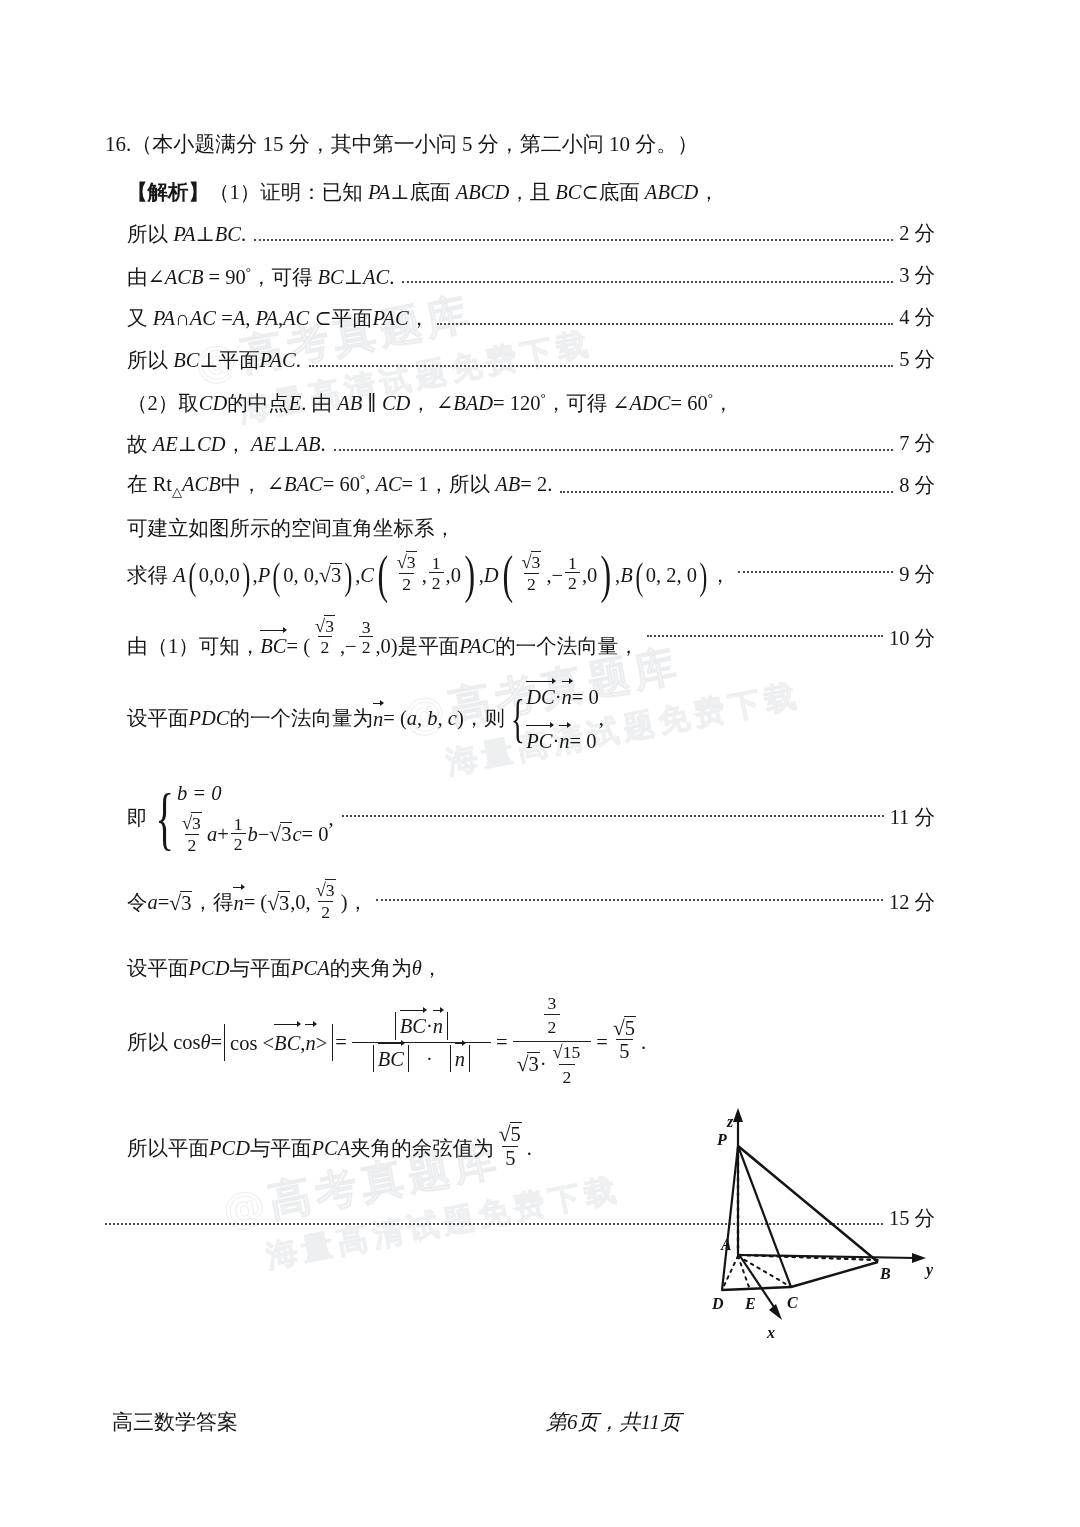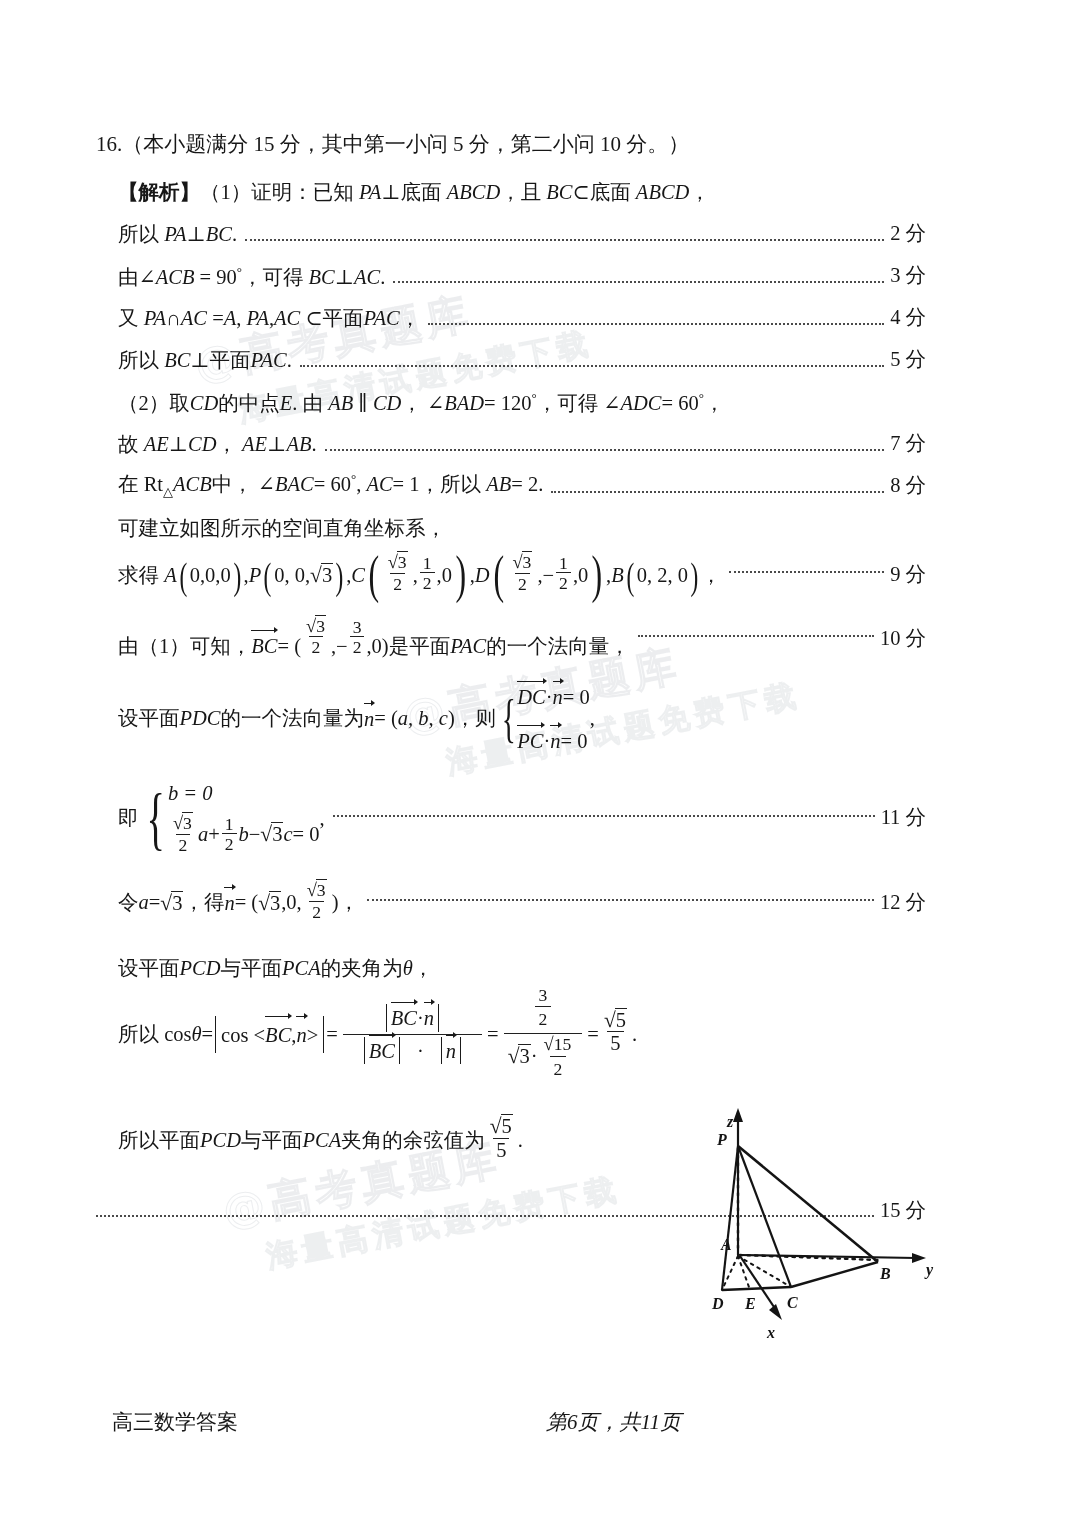--- a/index.html
+++ b/index.html
@@ -53,21 +53,21 @@
   
   #page {
     position: absolute;
     left: 0; top: 0;
     width: 1080px; height: 1527px;
     z-index: 2;
   }
 
   .content {
     position: absolute;
-    left: 96px;
+    left: 105px;
     top: 130px;
     width: 830px;
   }
 
   .line {
     display: flex;
     align-items: flex-end;
     font-size: 20.5px;
     line-height: 1.25;
     margin-bottom: 12px;
@@ -449,21 +449,21 @@
           <span class="frac">
             <span class="num"><span class="sqrt"><span class="rad">√</span><span class="rand">3</span></span></span>
             <span class="den">2</span>
           </span>
           <span>)，</span>
       </span>
       <span class="dots"></span>
       <span class="score">12 分</span>
     </div>
 
-    <div class="line indent" style="margin-bottom:6px">
+    <div class="line indent" style="margin-bottom:14px">
       <span class="body">
         <span>设平面</span><span class="mi">PCD</span><span>与平面</span><span class="mi">PCA</span><span>的夹角为</span><span class="mi">θ</span><span>，</span>
       </span>
     </div>
 
     <div class="line indent" style="margin-bottom:36px; align-items:center;">
       <span class="body" style="display:inline-flex; align-items:center;">
         <span>所以 cos</span>
           <span class="mi">θ</span>
           <span>=</span>

